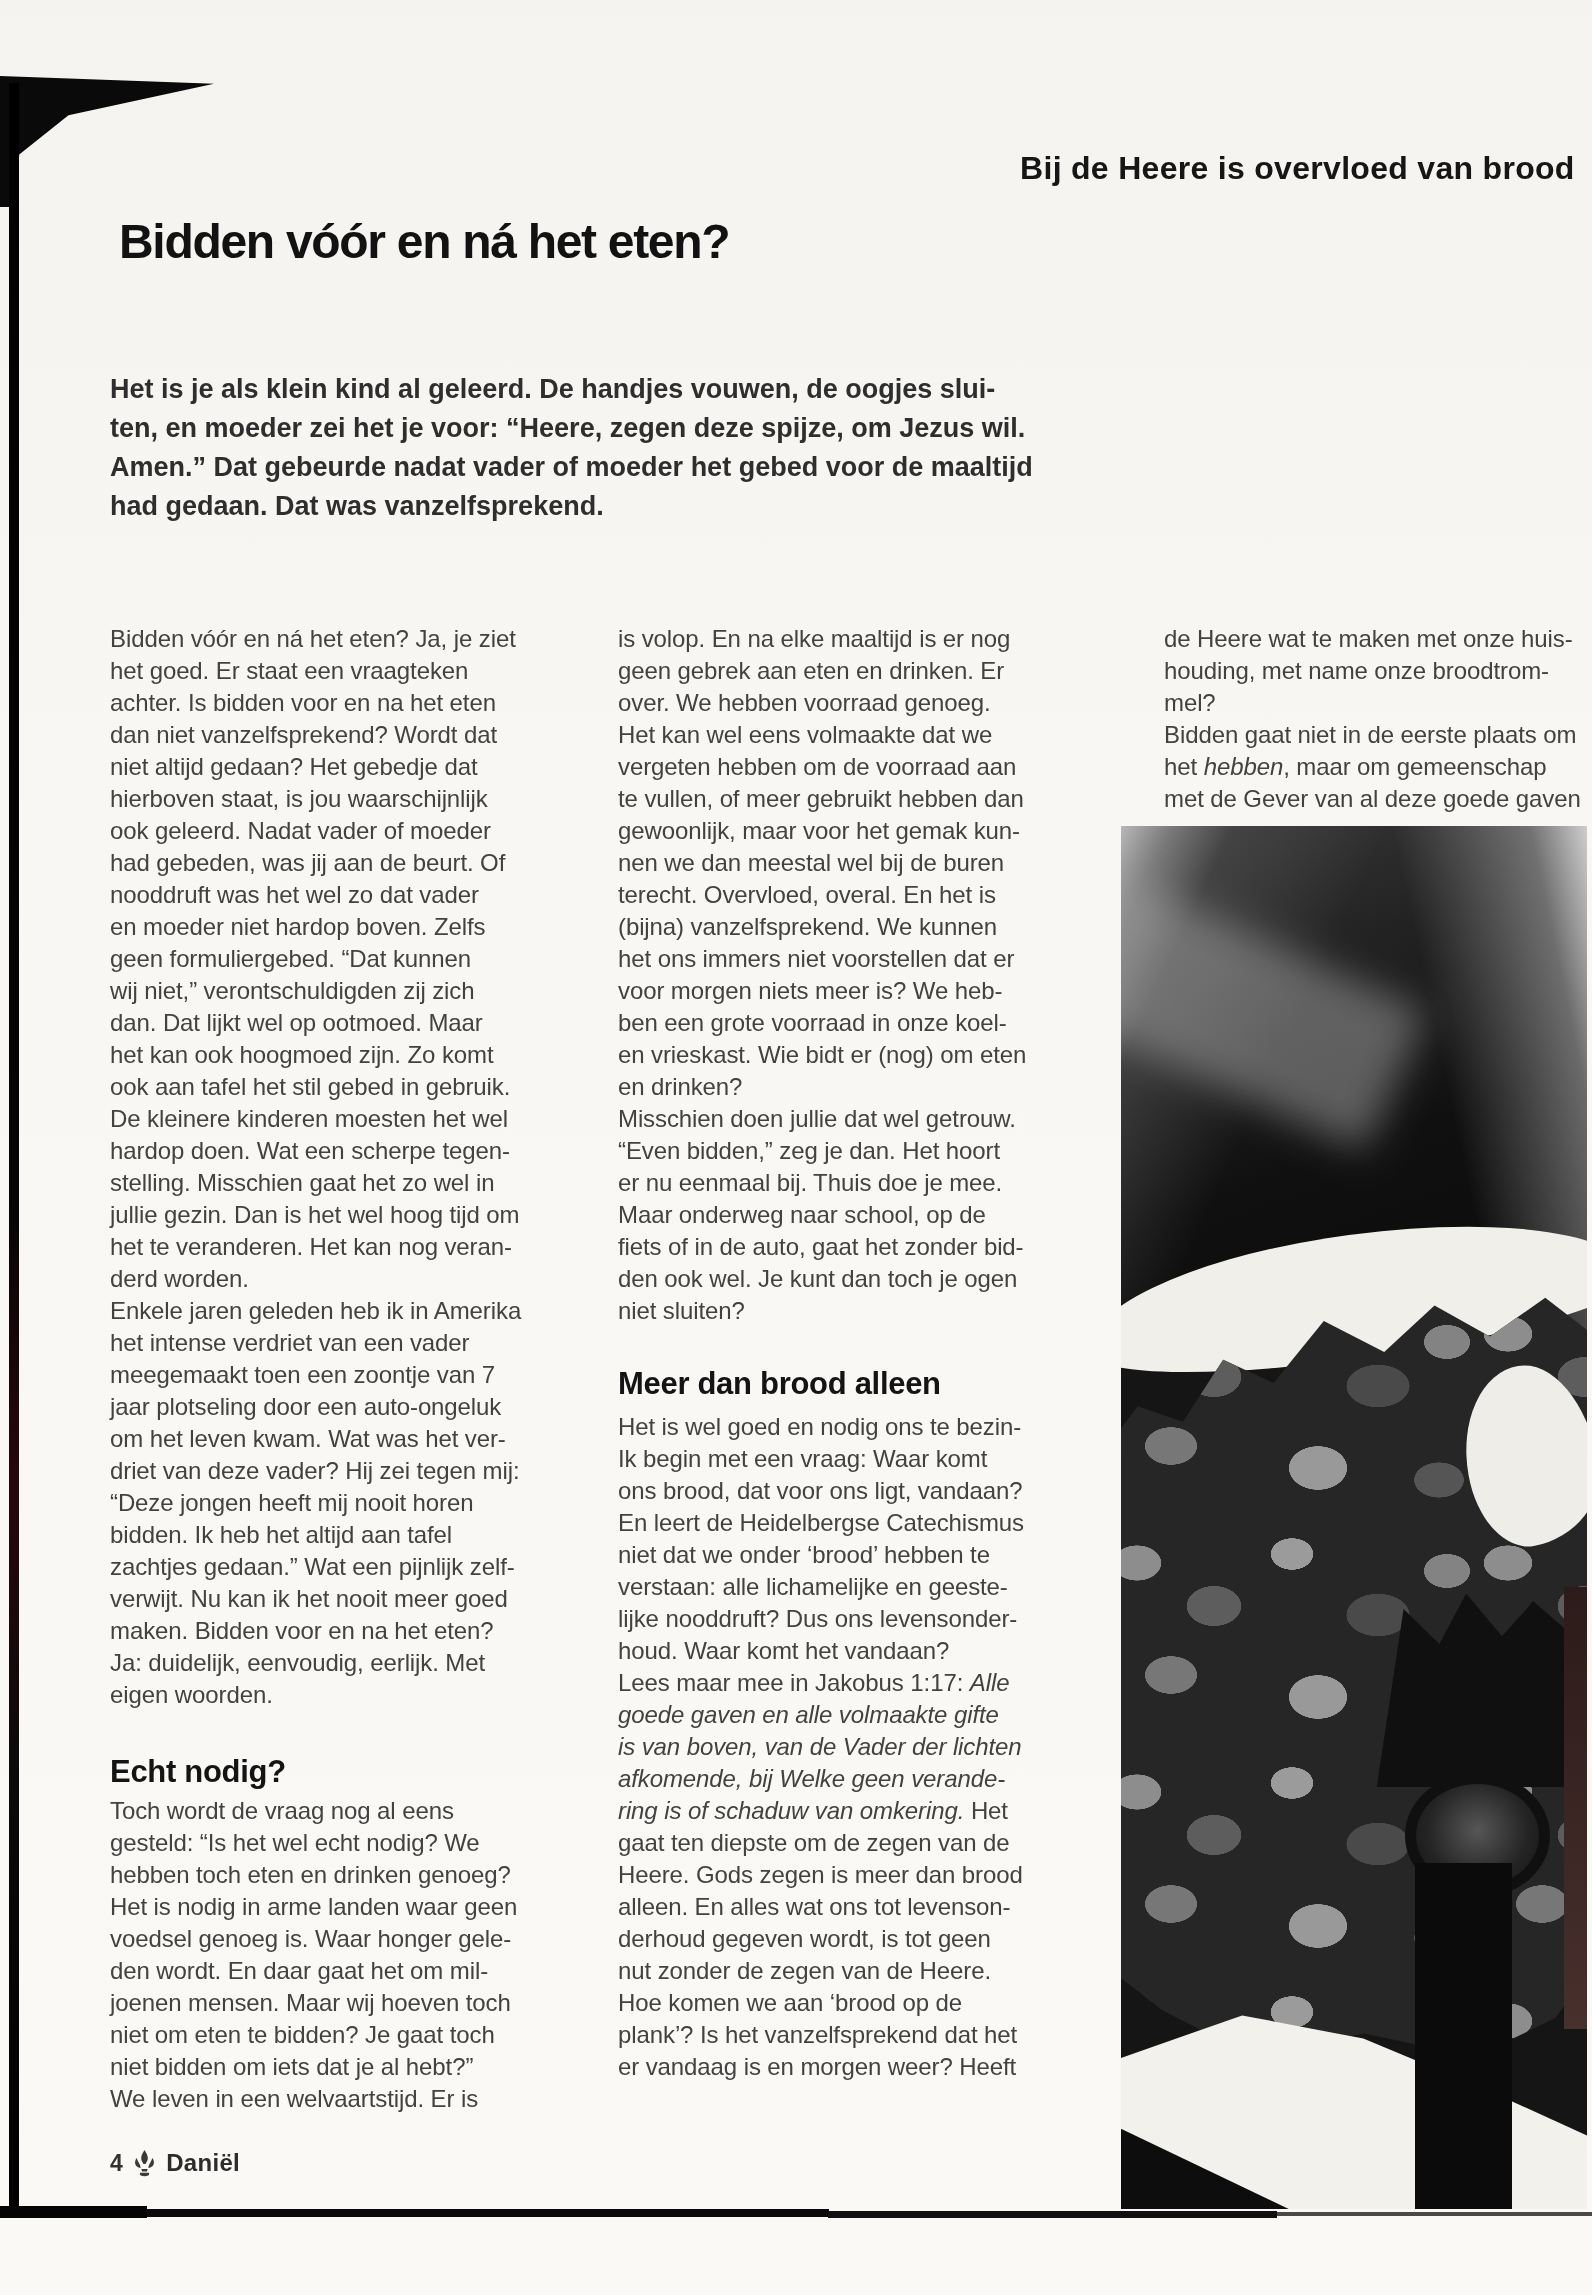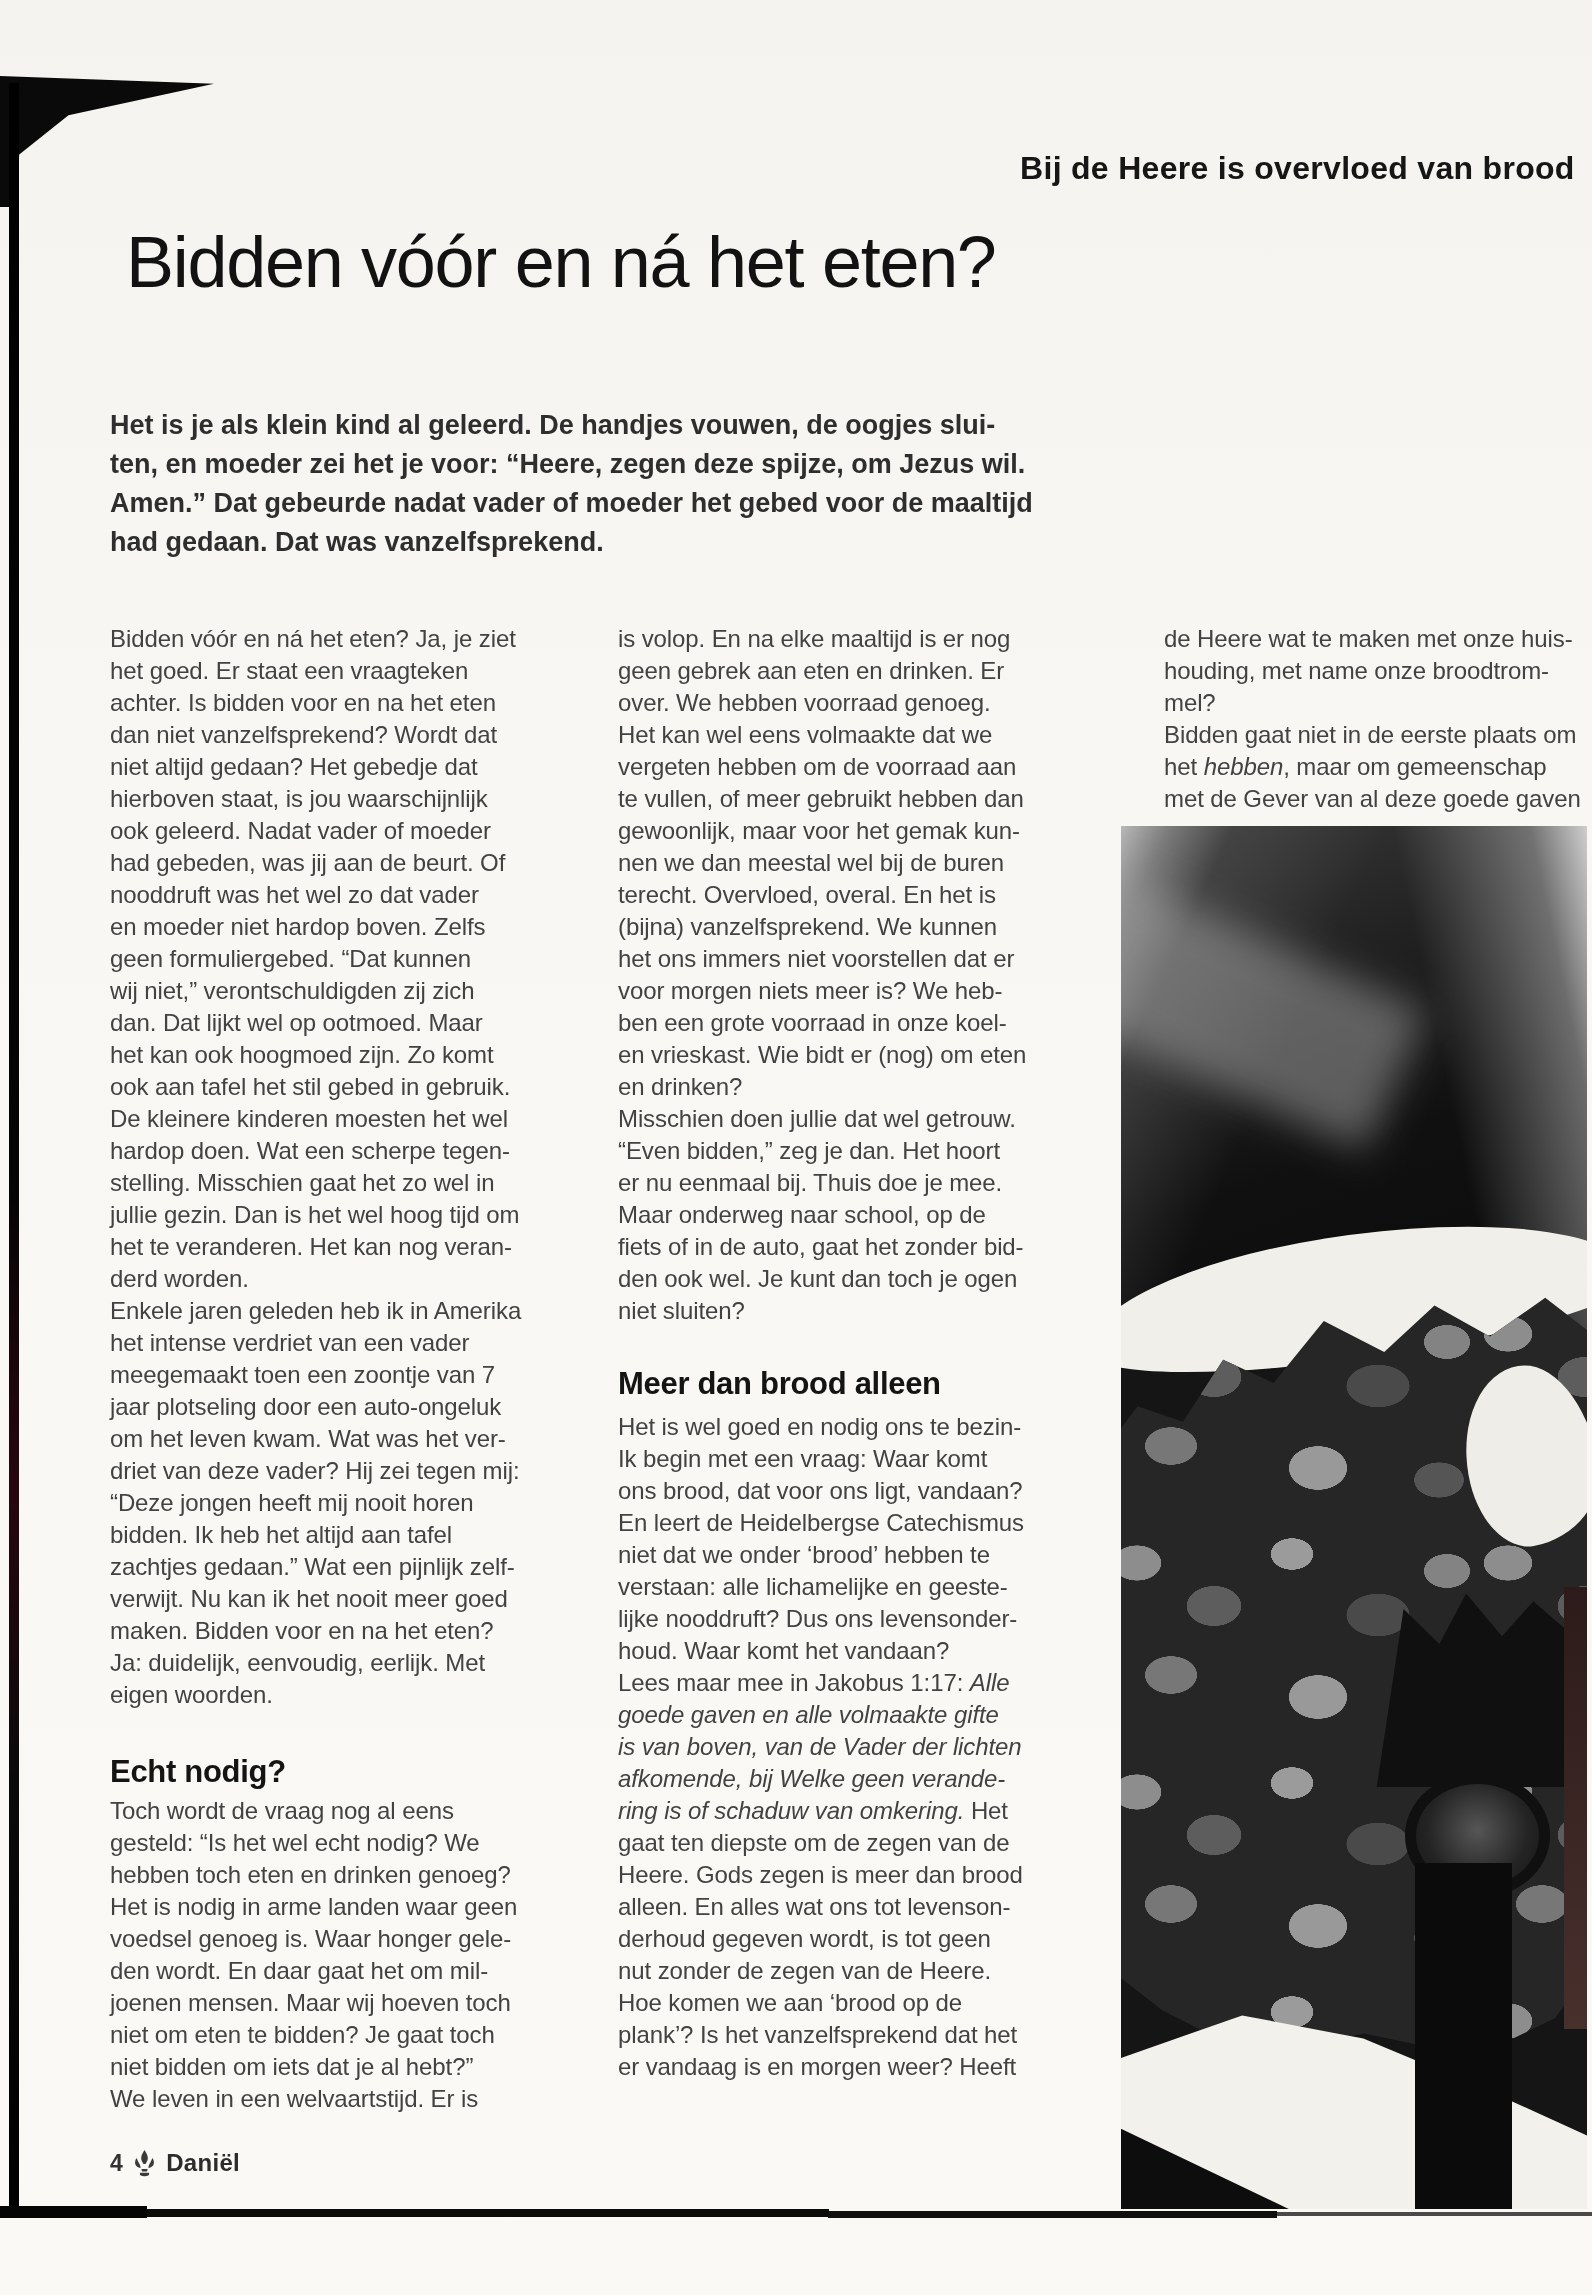--- a/index.html
+++ b/index.html
@@ -24,24 +24,24 @@
   .rule.r2{left:147px;top:2209px;width:682px;height:7.8px;}
   .rule.r3{left:828px;top:2211px;width:449px;height:7px;background:#101010;}
   .rule.r4{left:1277px;top:2212px;width:315px;height:4.3px;background:#4a4a4a;}
 
   
   .kicker{
     position:absolute;right:17.3px;top:150px;
     font-size:32px;font-weight:700;color:#161616;letter-spacing:0.3px;white-space:nowrap;
   }
   .title{
-    position:absolute;left:110px;top:205px;margin:16px;
-    font-size:72px;font-weight:400;color:#121212;letter-spacing:-1.3px;white-space:nowrap;
-  }
-  .intro{position:absolute;left:110px;top:406px;width:975px;}
+    position:absolute;left:110px;top:205px;margin:9px;
+    font-size:48px;font-weight:700;color:#121212;letter-spacing:-1.3px;white-space:nowrap;
+  }
+  .intro{position:absolute;left:110px;top:370px;width:975px;}
   .intro .line{height:39px;line-height:39px;font-size:27px;font-weight:700;color:#2e2e2e;white-space:nowrap;}
 
   
   .col{position:absolute;top:623px;}
   .col .line{height:32px;line-height:32px;font-size:24px;color:#424242;white-space:nowrap;letter-spacing:-0.1px;}
   .col .it, .col .line .it{font-style:italic;}
   .col1{left:110px;width:470px;}
   .col2{left:618px;width:475px;}
   .col3{left:1164px;width:457px;}
   .sec-heading{

